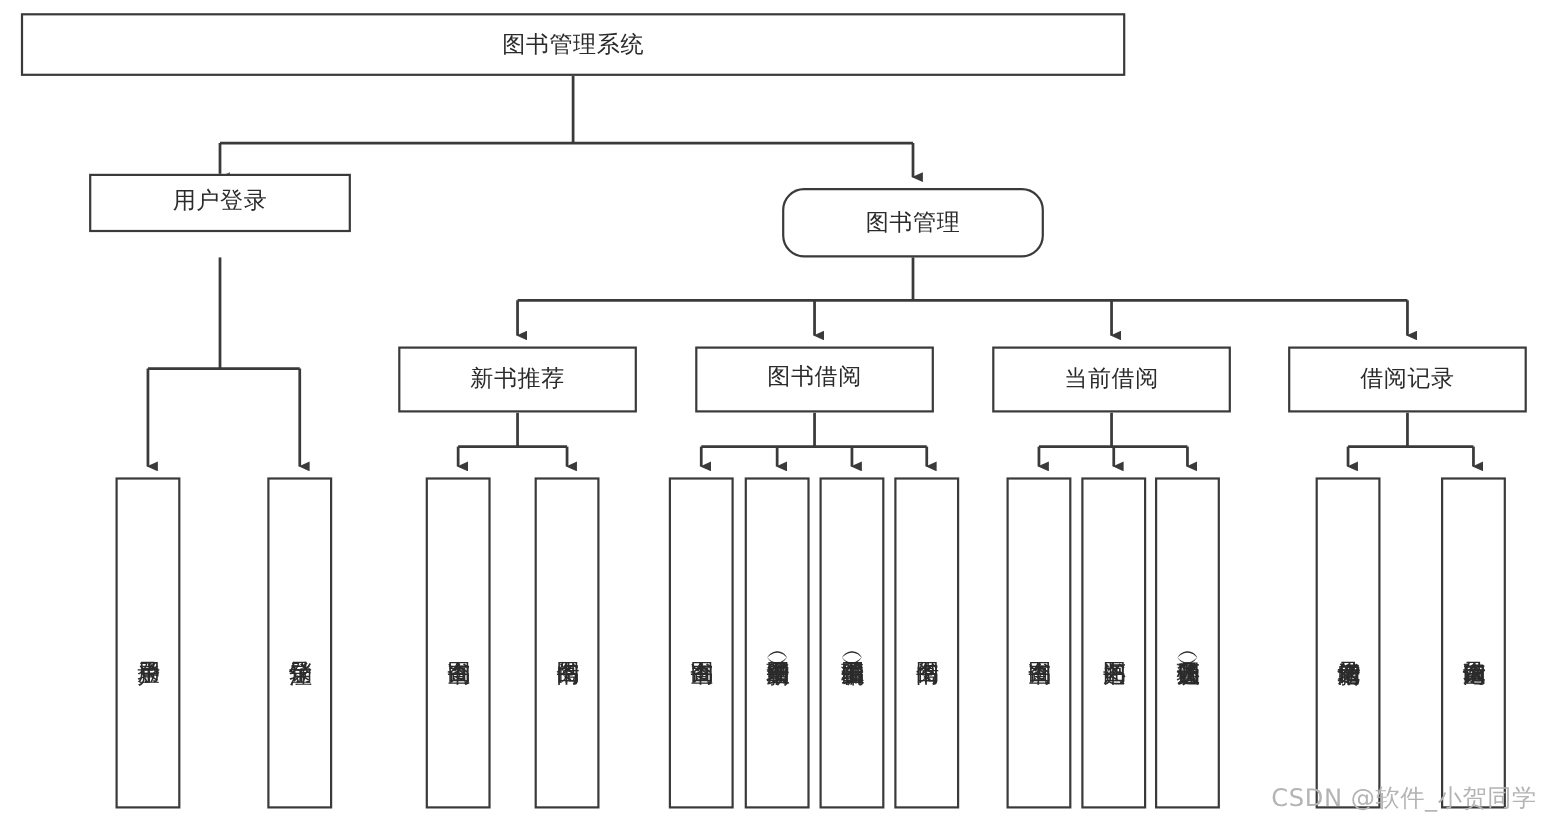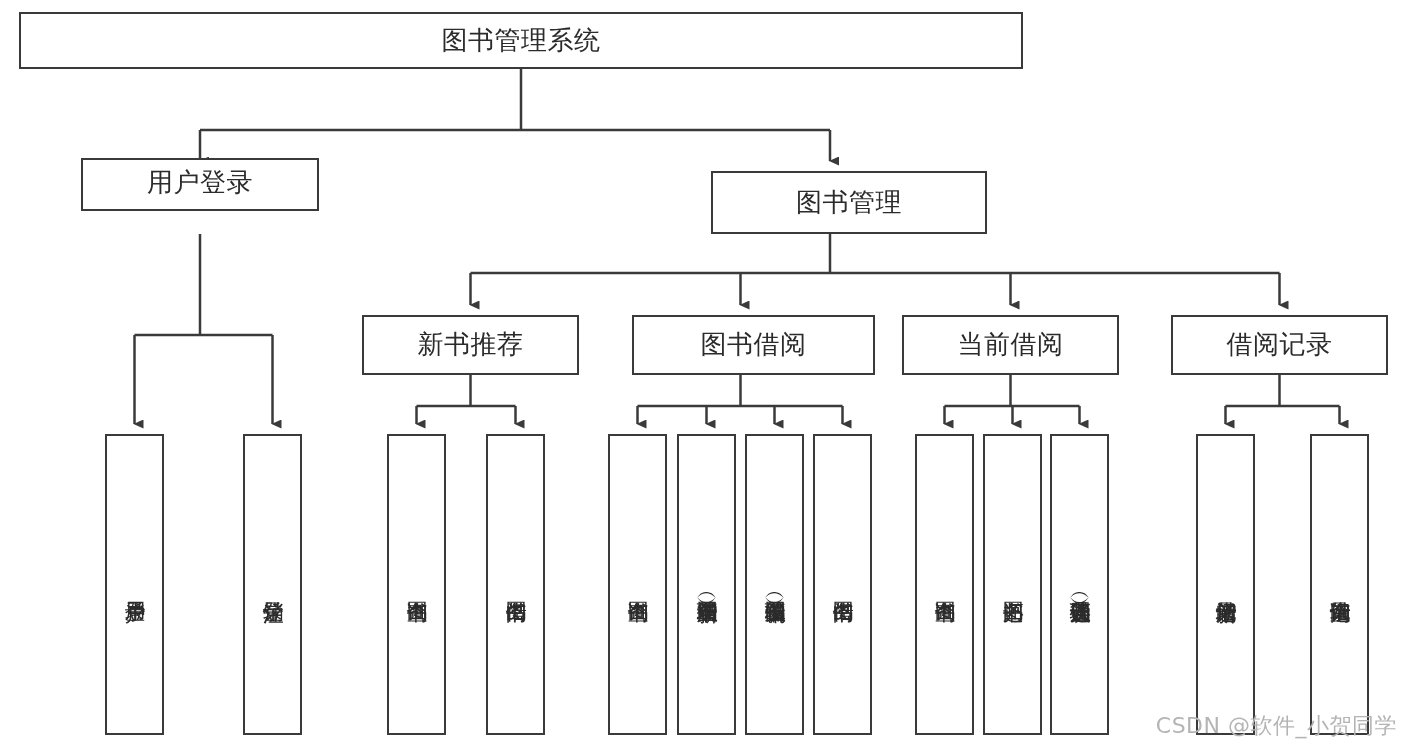--- a/index.html
+++ b/index.html
@@ -29,21 +29,21 @@
     position: absolute;
     box-sizing: border-box;
     border: 2.5px solid #3a3a3a;
     background: #ffffff;
     display: flex;
     align-items: center;
     justify-content: center;
     color: #2b2b2b;
   }
   .node.horiz {
-    font-size: 26px;
+    font-size: 21px;
     letter-spacing: 0.5px;
     line-height: 1.2;
   }
   .node.vert {
     font-size: 21px;
     line-height: 1.22;
     letter-spacing: 0px;
     writing-mode: vertical-rl;
     text-orientation: upright;
     align-items: center;
@@ -109,27 +109,27 @@
       </g>
   </svg>
 
   <div id="nodes-layer">
       <div class="node horiz" style="left: 19px; top: 12px; width: 1004px; height: 57px;">
         <span>图书管理系统</span>
       </div>
       <div class="node horiz" style="left: 81px; top: 158px; width: 238px; height: 53px; font-family: Liberation Mono, monospace;">
         <span>用户登录</span>
       </div>
-      <div class="node horiz" style="left: 711px; top: 171px; width: 276px; height: 63px;">
+      <div class="node horiz" style="left: 711px; top: 171px; width: 238px; height: 63px; border-radius: 20px;">
         <span>图书管理</span>
       </div>
       <div class="node horiz" style="left: 362px; top: 315px; width: 217px; height: 60px;">
         <span>新书推荐</span>
       </div>
-      <div class="node horiz" style="left: 632px; top: 315px; width: 243px; height: 60px;">
+      <div class="node horiz" style="left: 632px; top: 315px; width: 217px; height: 60px; font-family: Liberation Mono, monospace;">
         <span>图书借阅</span>
       </div>
       <div class="node horiz" style="left: 902px; top: 315px; width: 217px; height: 60px;">
         <span>当前借阅</span>
       </div>
       <div class="node horiz" style="left: 1171px; top: 315px; width: 217px; height: 60px; align-items: center;">
         <span>借阅记录</span>
       </div>
       <div class="node vert" style="left: 105px; top: 434px; width: 59px; height: 301px;">
         <span>用户登录</span>

